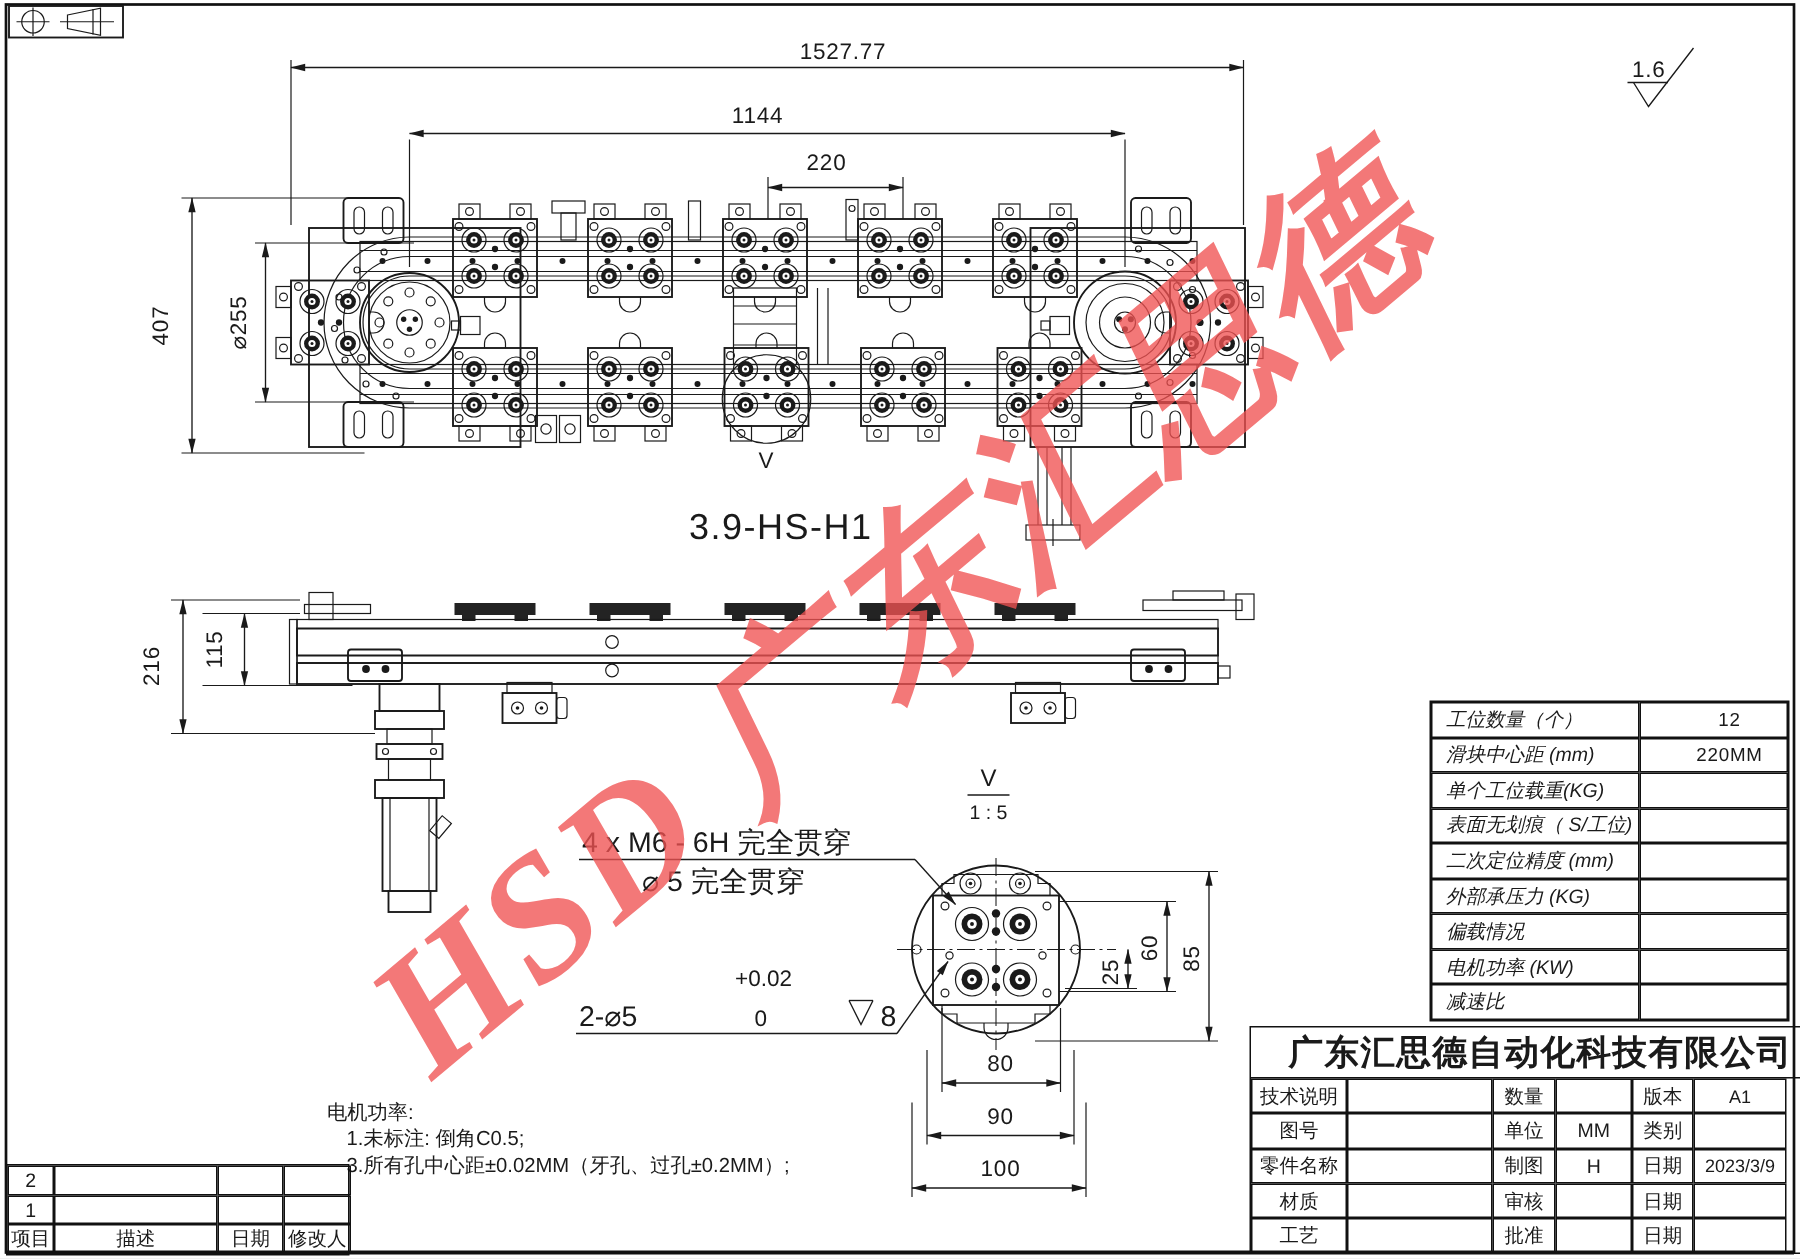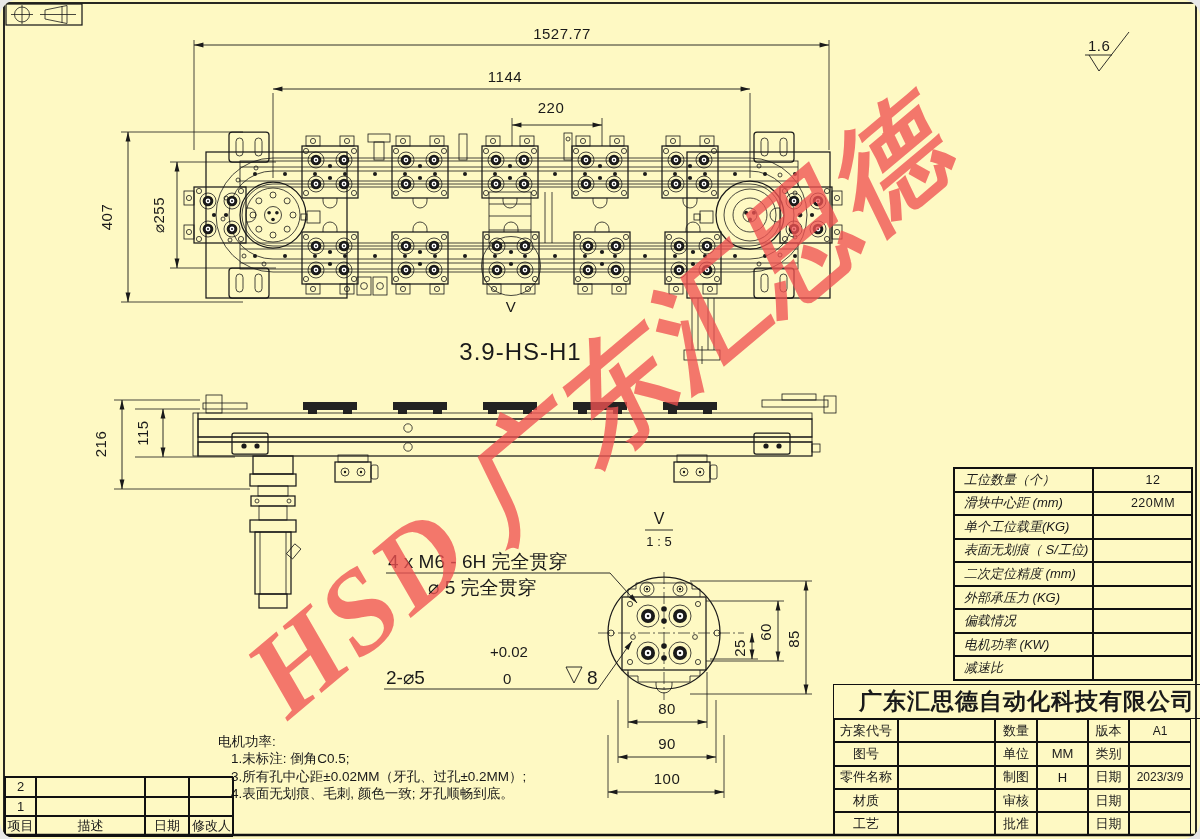--- a/index.html
+++ b/index.html
@@ -1,17 +1,17 @@
 <!DOCTYPE html>
 <html><head>
 <meta charset="utf-8">
 <style>
   html,body{margin:0;padding:0;background:#e8e8e8;}
-  #page{position:relative;width:1200px;height:839px;background:#fef9c3;overflow:hidden;
-        font-family:"Liberation Sans",sans-serif;color:#1a1a1a;border-radius:17px;}
+  #page{position:relative;width:1200px;height:839px;background:#ffffff;overflow:hidden;
+        font-family:"Liberation Sans",sans-serif;color:#1a1a1a;}
   .abs{position:absolute;}
   svg .ol{fill:none;stroke:#1a1a1a;stroke-width:1.25;}
   svg .tl{fill:none;stroke:#1a1a1a;stroke-width:0.8;}
   svg .dim{fill:none;stroke:#1a1a1a;stroke-width:0.9;}
   svg .cl{fill:none;stroke:#1a1a1a;stroke-width:0.7;stroke-dasharray:12 3 2 3;}
   svg .fB{fill:#1a1a1a;stroke:none;}
   svg .fD{fill:#232323;stroke:none;}
   svg text{fill:#1a1a1a;font-family:"Liberation Sans",sans-serif;}
   .dimtxt{font-size:15px;letter-spacing:0.5px;}
   
@@ -484,21 +484,20 @@
 </svg>
 
 <div id="watermark" class="abs">HSD 广东汇思德</div>
 
 <div id="drawing-title" class="abs">3.9-HS-H1</div>
 
 <div id="tech-notes" class="abs">
   <div class="ti">电机功率:</div>
   <div class="it">1.未标注: 倒角C0.5;</div>
   <div class="it">3.所有孔中心距±0.02MM（牙孔、过孔±0.2MM）;</div>
-  <div class="it">4.表面无划痕、毛刺, 颜色一致; 牙孔顺畅到底。</div>
 </div>
 
 <div id="spec-table" class="abs">
   <div class="sl">工位数量（个）</div>
   <div class="sv">12</div>
   <div class="sl">滑块中心距 (mm)</div>
   <div class="sv">220MM</div>
   <div class="sl">单个工位载重(KG)</div>
   <div class="sv"></div>
   <div class="sl">表面无划痕（ S/工位)</div>
@@ -511,21 +510,21 @@
   <div class="sv"></div>
   <div class="sl">电机功率 (KW)</div>
   <div class="sv"></div>
   <div class="sl">减速比</div>
   <div class="sv"></div>
 </div>
 
 <div id="title-block" class="abs">
   <div id="company-row">广东汇思德自动化科技有限公司</div>
   <div id="tb-grid">
-    <div>方案代号</div>
+    <div>技术说明</div>
     <div></div>
     <div>数量</div>
     <div></div>
     <div>版本</div>
     <div class="v6">A1</div>
 
     <div>图号</div>
     <div></div>
     <div>单位</div>
     <div>MM</div>

